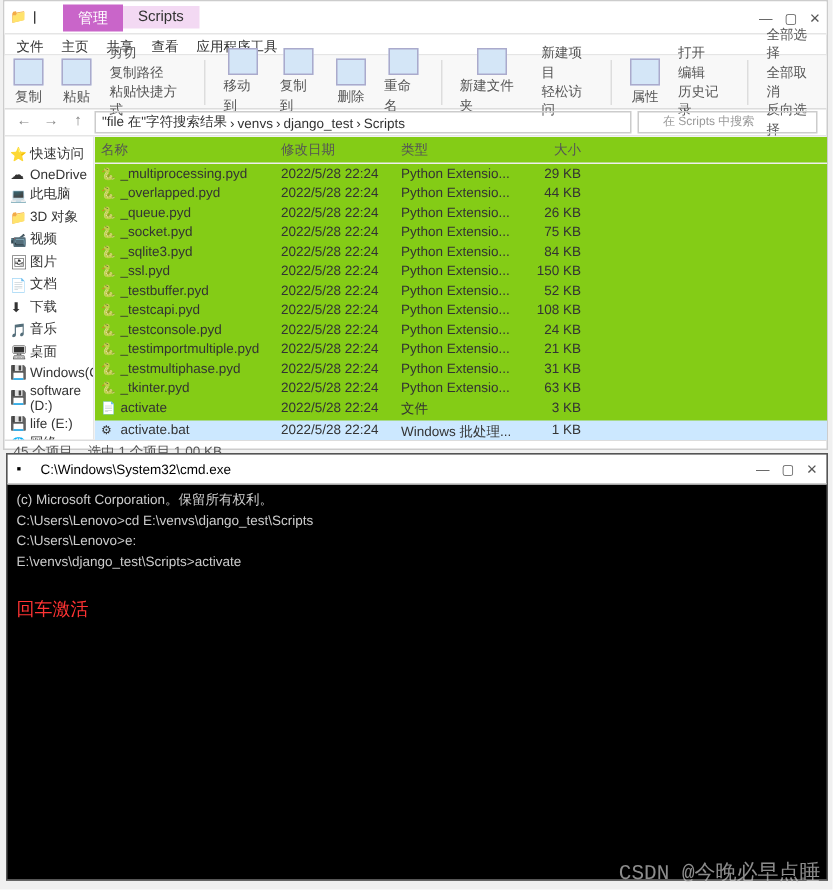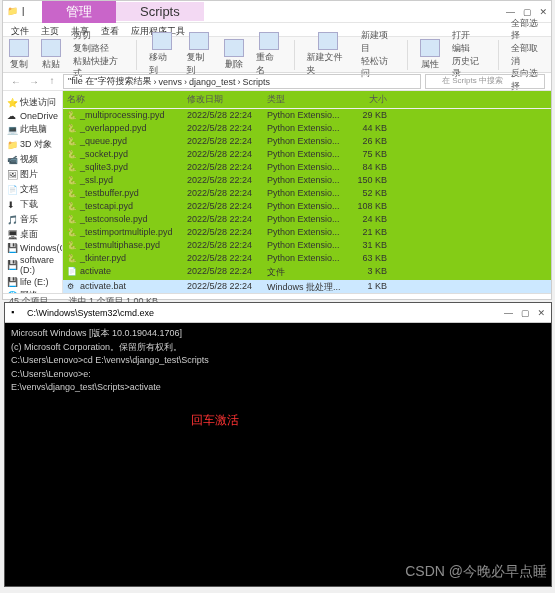--- a/index.html
+++ b/index.html
@@ -3,21 +3,21 @@
 <meta charset="utf-8">
 <style>
 *{margin:0;padding:0;box-sizing:border-box;font-family:"Microsoft YaHei",Arial,sans-serif;font-size:9px}
 body{width:555px;height:593px;background:#f0f0f0;position:relative;overflow:hidden}
 .win{background:#fff;border:1px solid #ccc}
 .explorer{width:550px;height:300px;position:absolute;top:0;left:2px}
 .titlebar{height:22px;background:#fff;display:flex;align-items:center;padding:0 4px;border-bottom:1px solid #e5e5e5}
 .titlebar .icons{display:flex;gap:3px}
 .titlebar .icons span{width:12px;height:12px;display:inline-block}
 .tab-group{display:flex;align-items:center;height:100%;margin-left:8px}
-.tab{padding:2px 24px;font-size:13px;color:#333}
+.tab{padding:2px 10px;font-size:10px;color:#333}
 .tab.active{background:#c965c9;color:#fff}
 .tab.sub{background:#f3d9f3;color:#333}
 .win-ctrl{margin-left:auto;display:flex;gap:8px;font-size:10px;color:#555}
 .menubar{height:14px;display:flex;gap:12px;padding:2px 8px;font-size:9px;color:#333;border-bottom:1px solid #e5e5e5}
 .ribbon{height:36px;background:#f8f8f8;display:flex;align-items:center;padding:2px 6px;gap:12px;border-bottom:1px solid #ddd}
 .ribbon-group{display:flex;flex-direction:column;align-items:center;gap:1px;font-size:8px;color:#555}
 .ribbon-group .ico{width:20px;height:18px;background:#d4e6f7;border:1px solid #aac}
 .ribbon-sep{width:1px;height:30px;background:#ddd}
 .ribbon-small{font-size:8px;color:#555;line-height:1.4}
 .addrbar{height:18px;display:flex;align-items:center;padding:0 6px;gap:4px;border-bottom:1px solid #e5e5e5}
@@ -27,28 +27,28 @@
 .body{display:flex;height:202px}
 .sidebar{width:60px;border-right:1px solid #e5e5e5;padding:4px 2px;overflow:hidden}
 .side-item{display:flex;align-items:center;gap:3px;padding:1px 2px;font-size:8px;color:#333}
 .side-item .si{width:10px;height:10px;display:inline-block}
 .filelist{flex:1;overflow:auto;background:#84cc16}
 .fheader{display:flex;padding:2px 4px;border-bottom:1px solid #eee;font-size:8px;color:#555}
 .fc-name{width:120px}.fc-date{width:80px}.fc-type{width:80px}.fc-size{width:40px;text-align:right}
 .frow{display:flex;padding:1px 4px;font-size:8px;color:#333;align-items:flex-start}
 .frow.sel{background:#cce8ff}
 .frow .fi{width:10px;height:10px;margin-right:3px;display:inline-block;font-size:8px}
-.statusbar{height:16px;border-top:1px solid #ddd;display:flex;align-items:center;padding:0 6px;font-size:8px;color:#555;gap:20px}
+.statusbar{height:16px;border-top:1px solid #ddd;display:flex;align-items:center;padding:0 6px;font-size:8px;color:#555;gap:10px}
 .cmd{width:548px;height:285px;position:absolute;top:302px;left:4px;background:#000;border:1px solid #555}
 .cmd-title{height:20px;background:#fff;display:flex;align-items:center;padding:0 6px;font-size:10px;color:#000;border-bottom:1px solid #ccc}
 .cmd-title .ci{width:12px;height:12px;margin-right:4px}
 .cmd-body{padding:4px 6px;font-family:Consolas,monospace;font-size:10px;color:#ccc;line-height:1.5}
 .cmd-body .line{white-space:pre}
-.red-annotation{color:#ff3333;margin-left:180px;margin-top:16px;font-size:12px}
-.watermark{position:absolute;right:8px;bottom:12px;font-size:14px;color:rgba(200,200,200,0.7);font-family:Liberation Sans, sans-serif}
+.red-annotation{color:#ff3333;margin-top:16px;font-size:12px}
+.watermark{position:absolute;right:8px;bottom:2px;font-size:14px;color:rgba(200,200,200,0.7);font-family:Liberation Mono, monospace}
 </style>
 </head>
 <body>
 
 <div class="win explorer">
   <div class="titlebar">
     <div class="icons">
       <span>📁</span>
       <span>|</span>
     </div>
@@ -305,21 +305,20 @@
   <div class="cmd-title">
     <span class="ci">▪</span>
     <span>C:\Windows\System32\cmd.exe</span>
     <div class="win-ctrl" style="margin-left:auto">
       <span>—</span>
       <span>▢</span>
       <span>✕</span>
     </div>
   </div>
   <div class="cmd-body" id="cmdbody">
-      <div class="line">Microsoft Windows [版本 10.0.19044.1706]</div>
       <div class="line">(c) Microsoft Corporation。保留所有权利。</div>
       <div class="line"></div>
       <div class="line">C:\Users\Lenovo&gt;cd E:\venvs\django_test\Scripts</div>
       <div class="line"></div>
       <div class="line">C:\Users\Lenovo&gt;e:</div>
       <div class="line"></div>
       <div class="line">E:\venvs\django_test\Scripts&gt;activate</div>
       <div class="red-annotation">回车激活</div>
     </div>
 </div>

